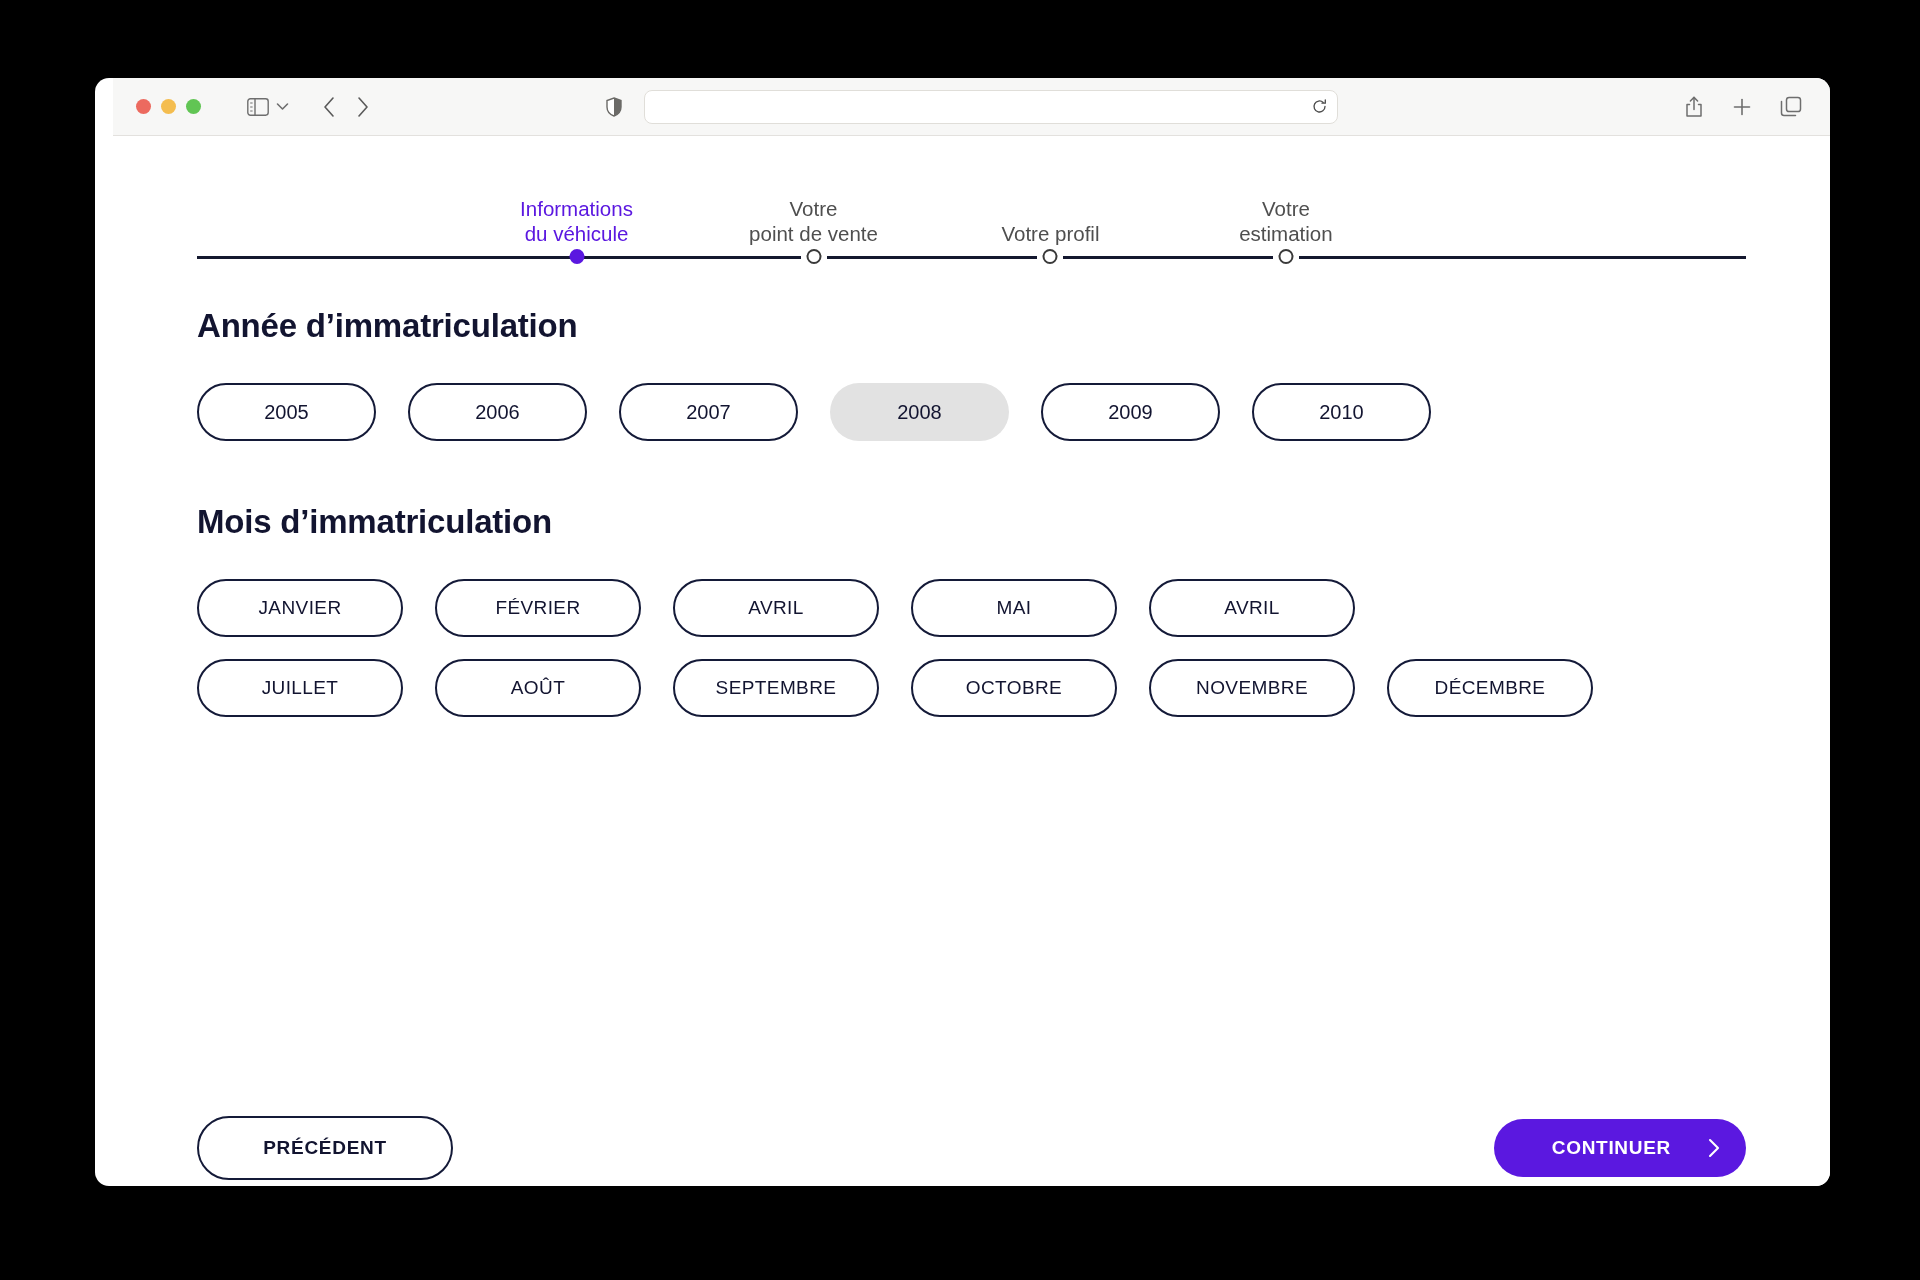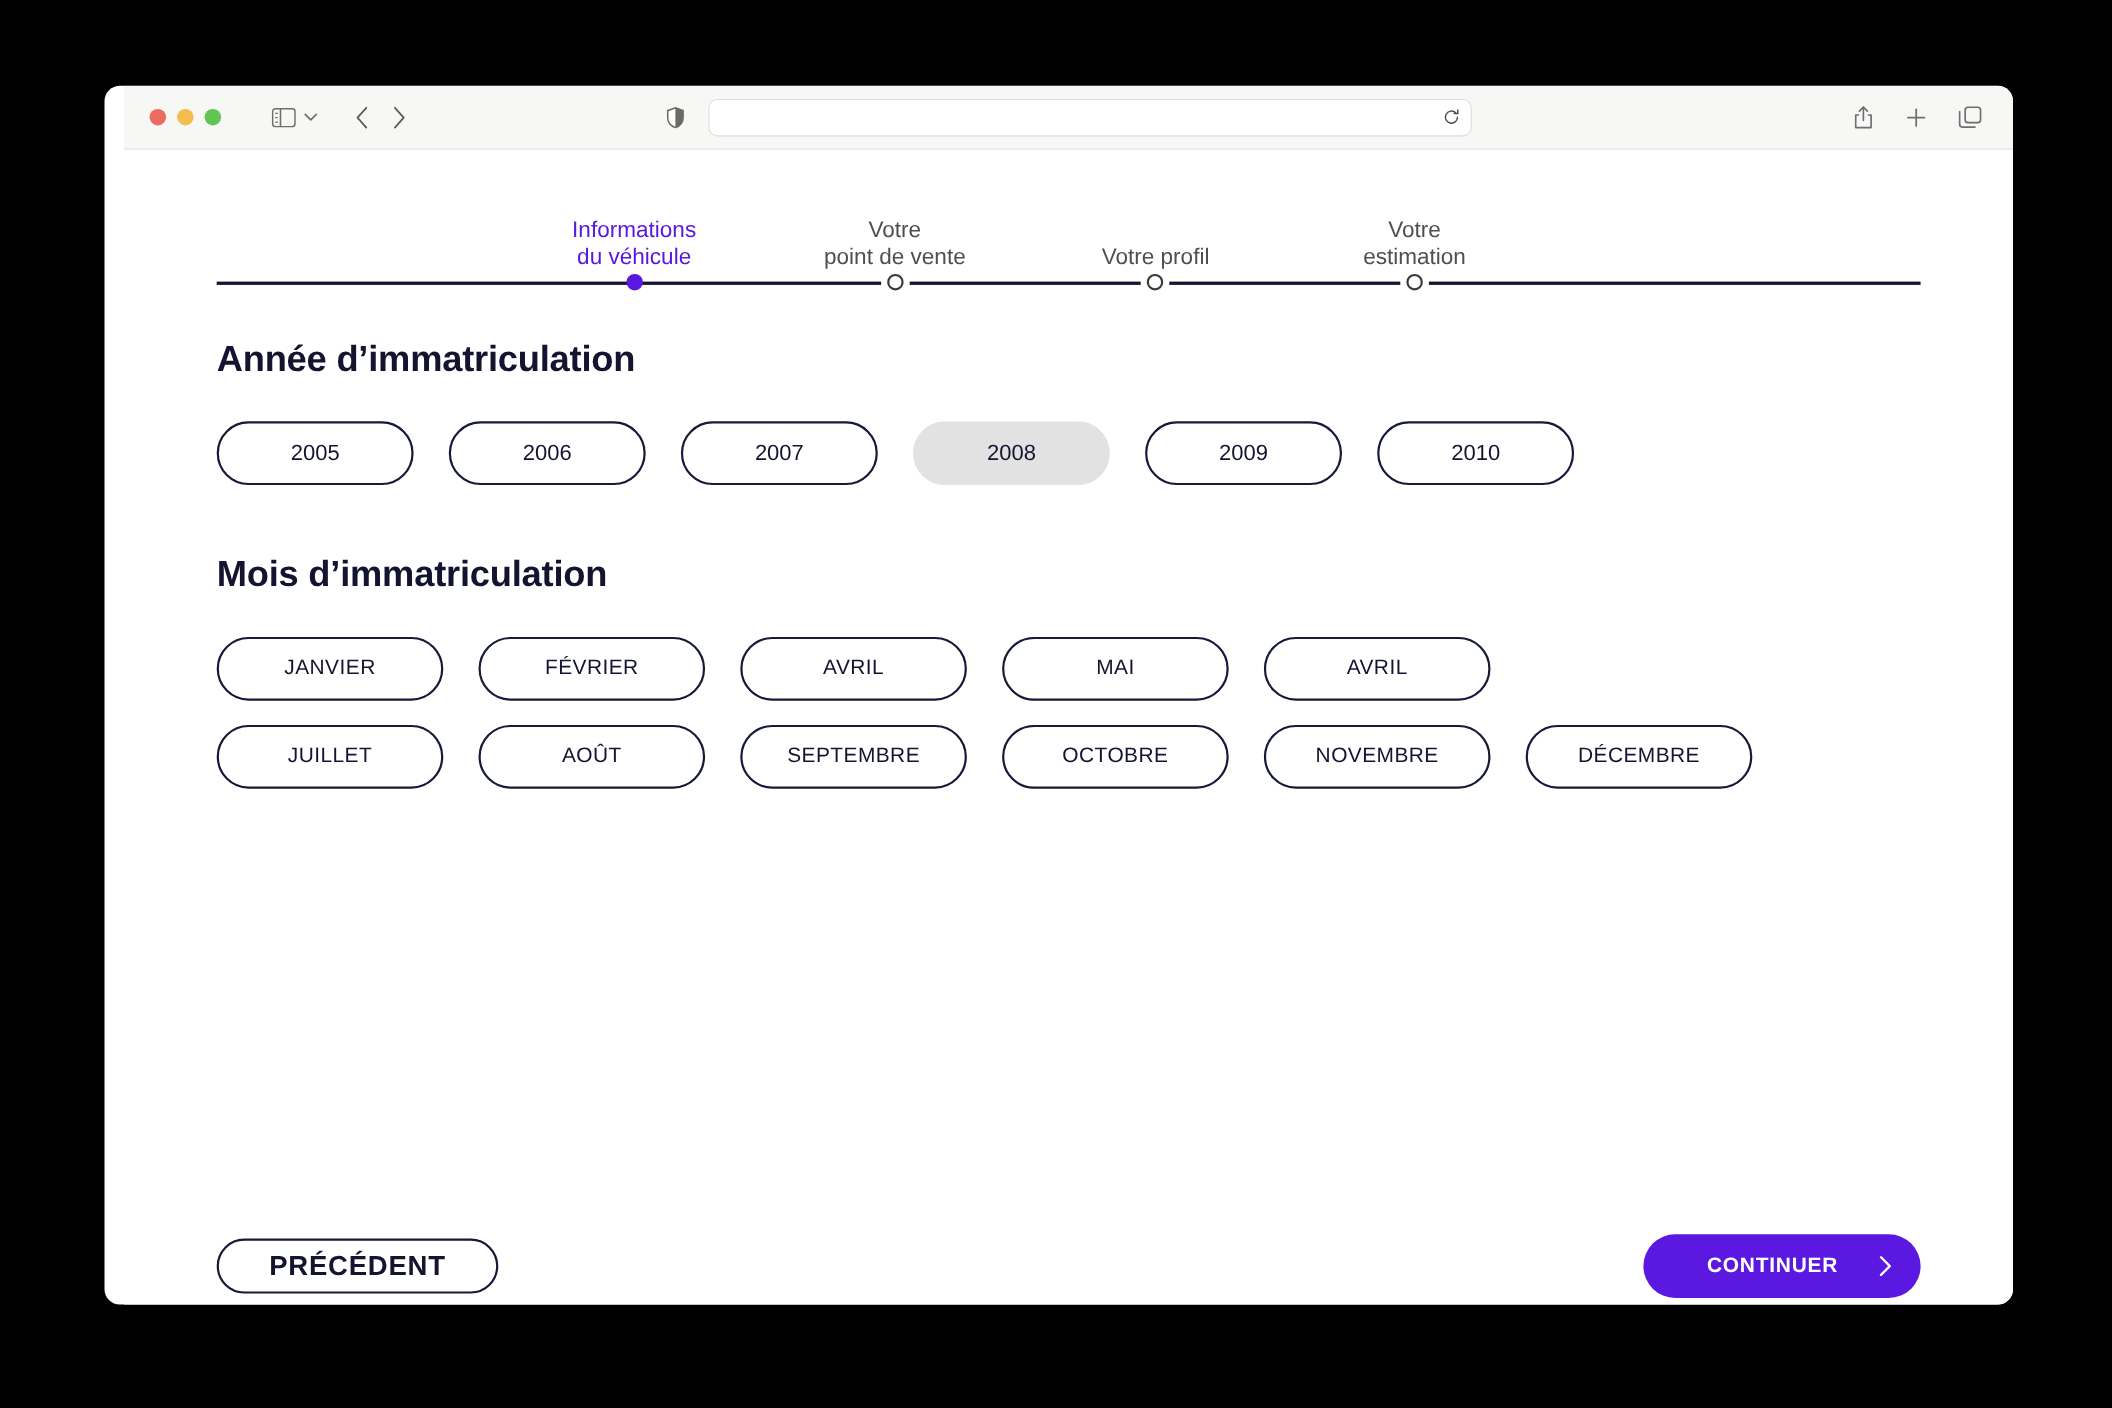--- a/index.html
+++ b/index.html
@@ -223,26 +223,26 @@
     position: absolute;
     left: 84px;
     right: 84px;
     bottom: 58px;
     display: flex;
     align-items: center;
     justify-content: space-between;
   }
   .btn-prev {
     width: 256px;
-    height: 50px;
+    height: 64px;
     border: 2px solid #141a38;
     border-radius: 34px;
     background: #ffffff;
     color: #121430;
-    font-size: 25px;
+    font-size: 19px;
     font-weight: 700;
     letter-spacing: 0.7px;
     font-family: "Liberation Sans", sans-serif;
     cursor: pointer;
   }
   .btn-next {
     width: 252px;
     height: 58px;
     border: none;
     border-radius: 34px;

